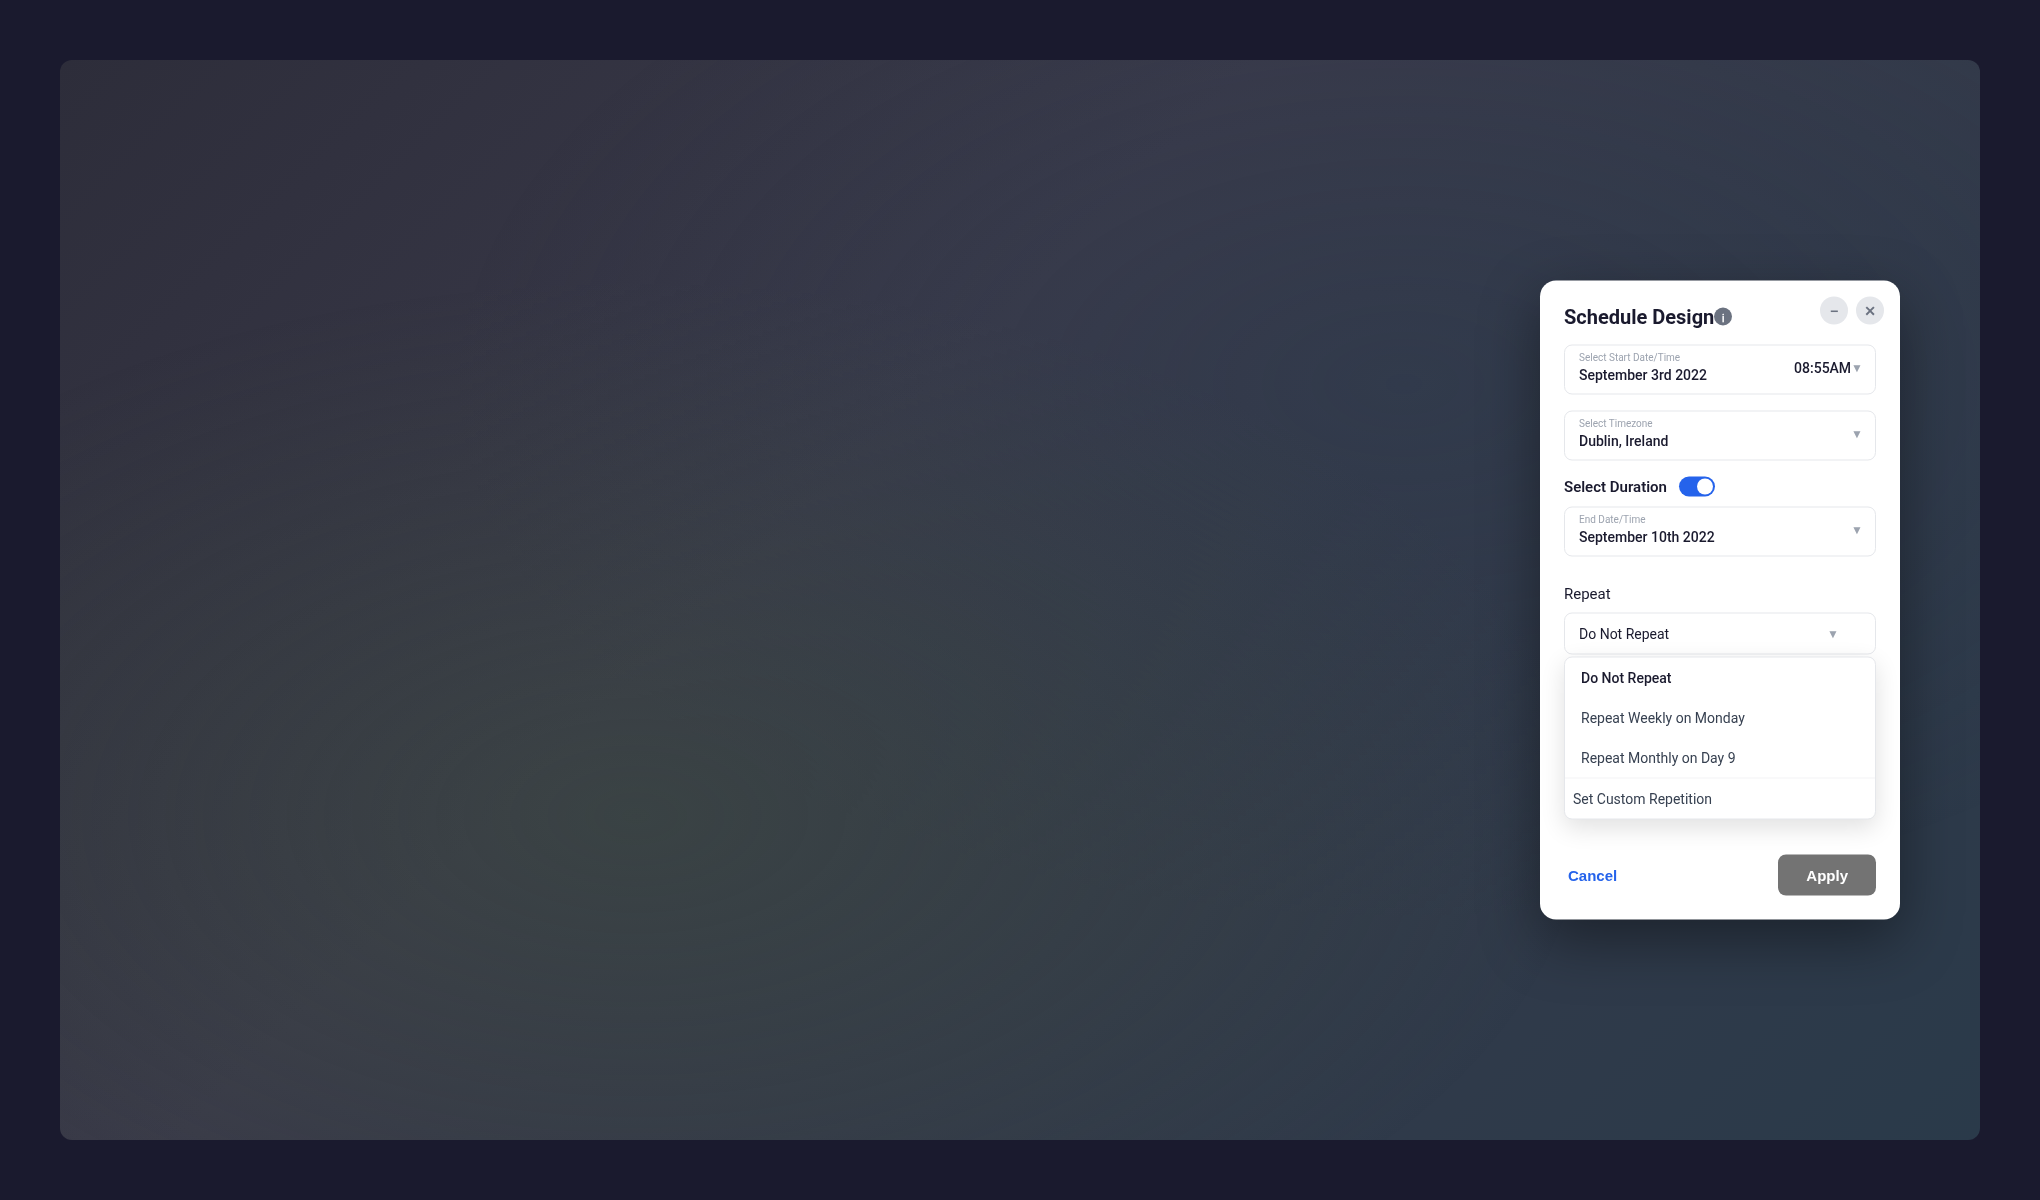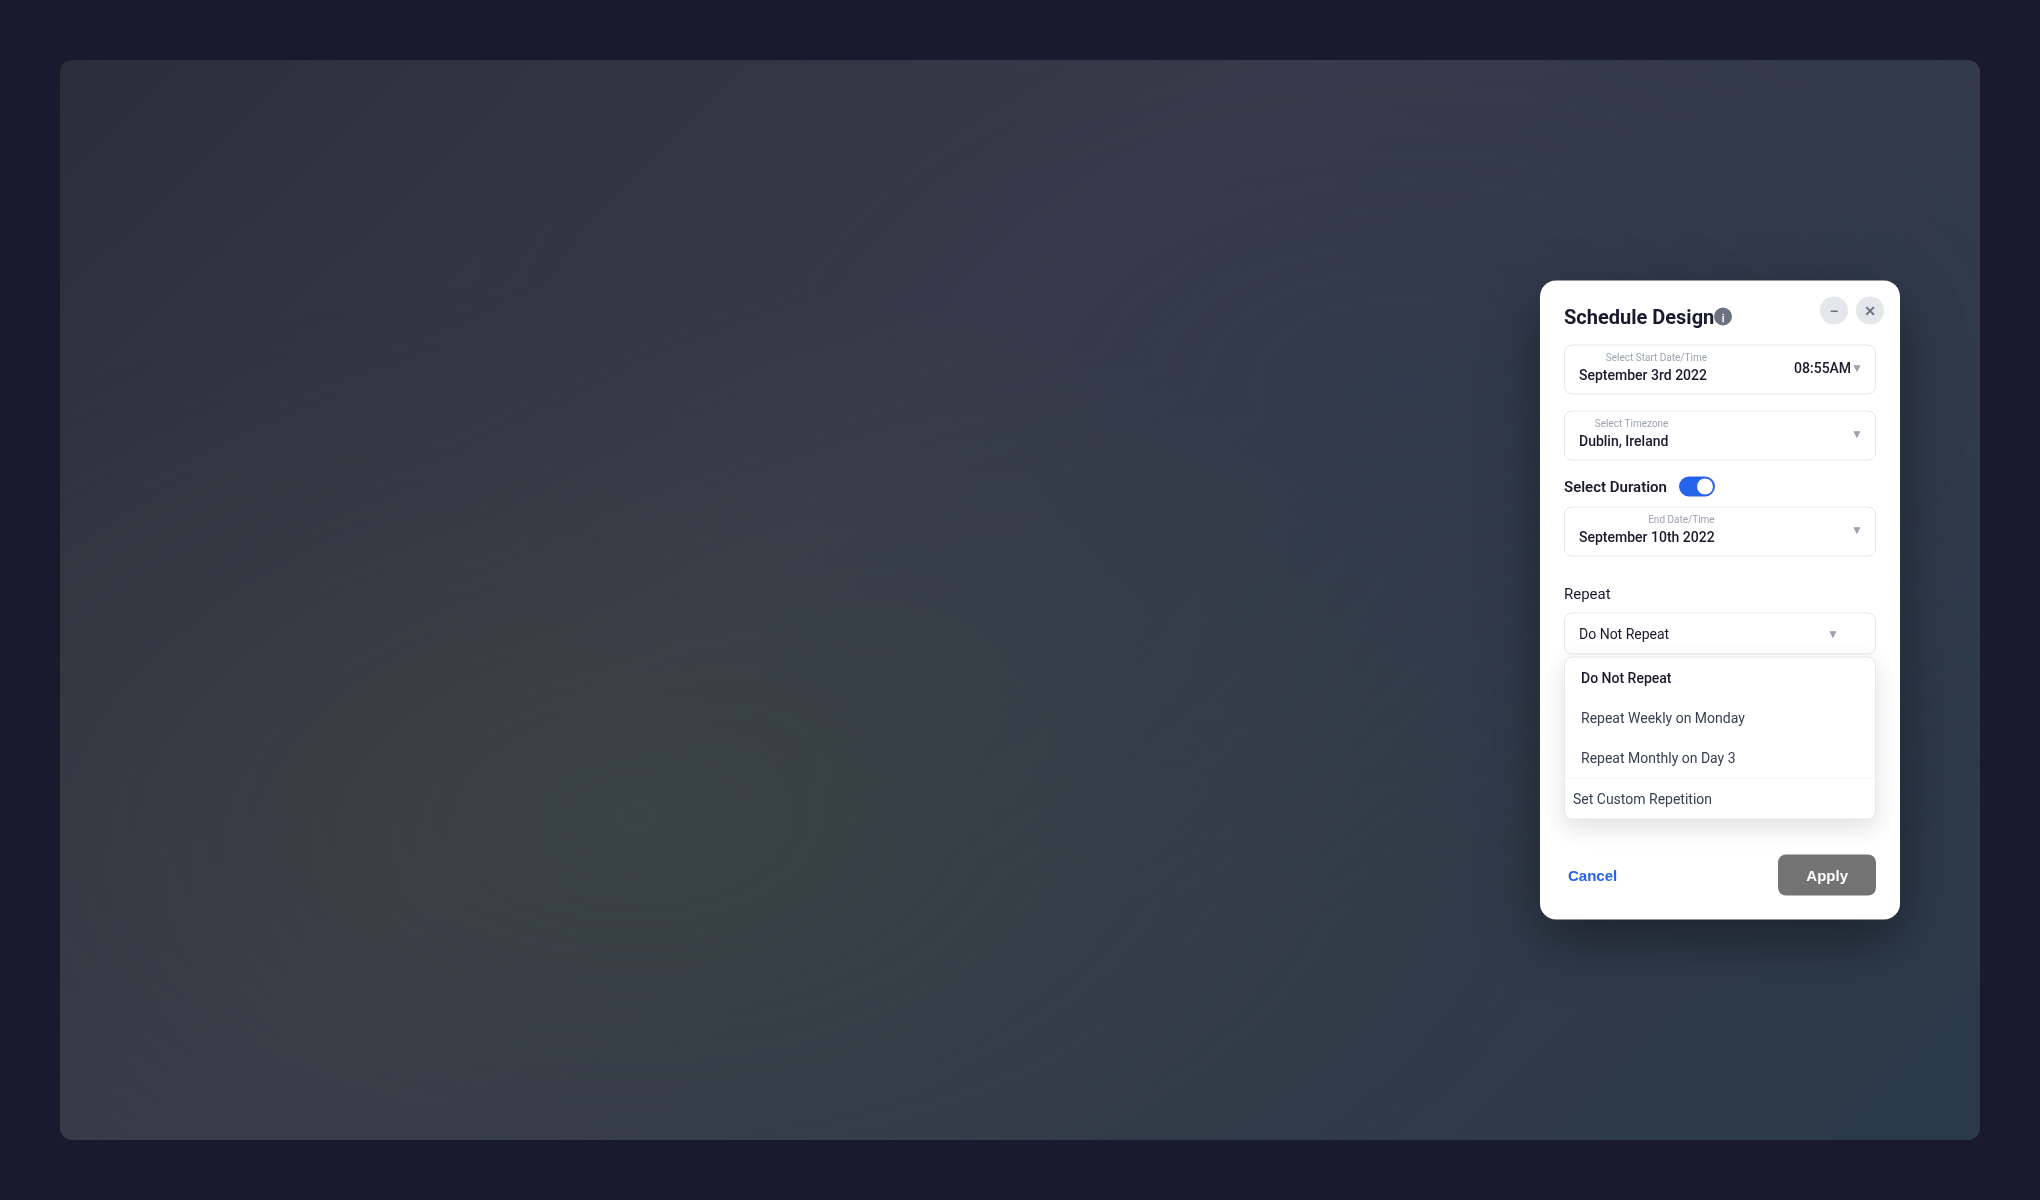--- a/index.html
+++ b/index.html
@@ -123,21 +123,20 @@
       background: #ffffff;
       cursor: pointer;
       position: relative;
     }
 
     .datetime-inner {
       display: flex;
       align-items: center;
       justify-content: space-between;
       padding: 6px 12px 10px 14px;
-      text-align: right;
     }
 
     .datetime-sublabel {
       font-size: 10px;
       color: #9ca3af;
       display: block;
       margin-bottom: 2px;
     }
 
     .datetime-value {
@@ -345,21 +344,21 @@
         <div class="repeat-label">Repeat</div>
         <div class="repeat-dropdown-container">
           <div class="repeat-select-field">
             <span>Do Not Repeat</span>
             <span style="color:#9ca3af; font-size:12px;">▼</span>
           </div>
 
           <div class="dropdown-menu">
             <div class="dropdown-item selected">Do Not Repeat</div>
             <div class="dropdown-item">Repeat Weekly on Monday</div>
-            <div class="dropdown-item">Repeat Monthly on Day 3</div>
+            <div class="dropdown-item">Repeat Monthly on Day 9</div>
             <div class="dropdown-item">Set Custom Repetition</div>
           </div>
         </div>
       </div>
 
     </div>
 
     <div class="dialog-footer">
       <button class="btn-cancel">Cancel</button>
       <button class="btn-apply">Apply</button>

